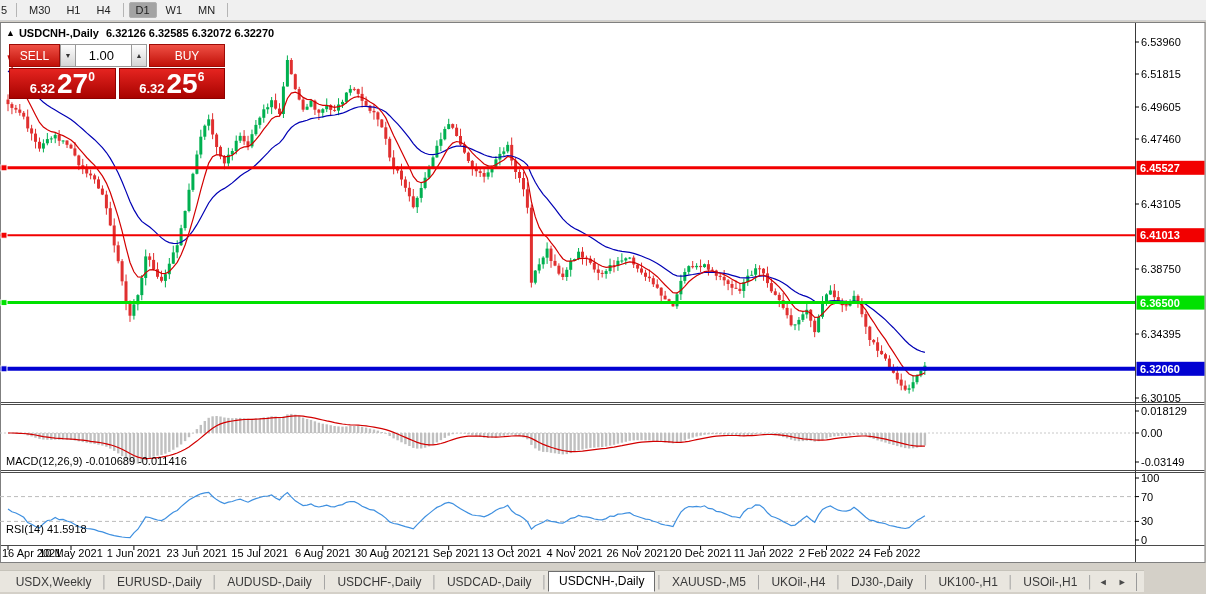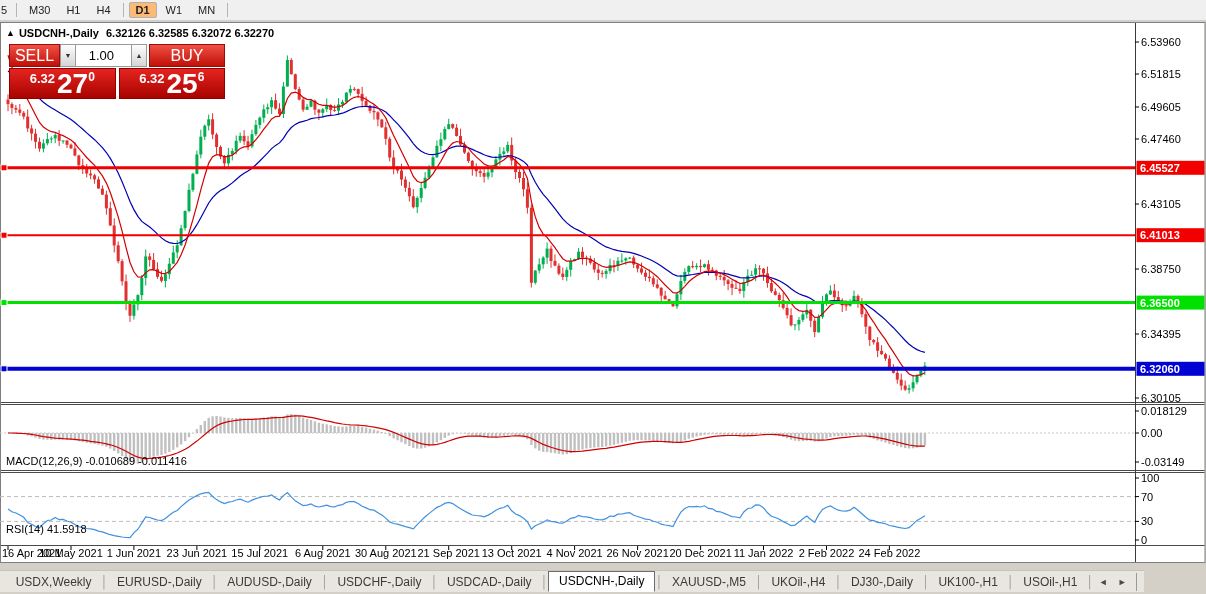--- a/index.html
+++ b/index.html
@@ -2,41 +2,41 @@
 <html><head>
 <meta charset="utf-8">
 <style>
   html,body{margin:0;padding:0;}
   body{width:1206px;height:594px;position:relative;overflow:hidden;background:#d4d0c8;
        font-family:"Liberation Sans",sans-serif;-webkit-font-smoothing:antialiased;}
   #toolbar{position:absolute;top:0;left:0;width:1206px;height:20px;background:#f0f0f0;
            border-bottom:1px solid #cfcfcf;display:flex;align-items:center;font-size:11px;color:#222;z-index:4;}
   .tfb{padding:2px 7px;margin:0 1px;cursor:default;}
   .tfb.partial{width:8px;padding:2px 2px 2px 0;overflow:hidden;}
-  .tfb.active{background:#fdba74;border:1px solid #b0b0b0;border-radius:2px;padding:1px 6px;font-weight:bold;}
+  .tfb.active{background:#a3a3a3;border:1px solid #b0b0b0;border-radius:2px;padding:1px 6px;}
   .tsep{width:1px;height:14px;background:#b5b5b5;margin:0 4px;}
   #chart-svg{position:absolute;left:0;top:0;z-index:1;}
   #title{position:absolute;left:6px;top:27px;font-size:11px;font-weight:bold;color:#000;z-index:3;display:flex;align-items:center;}
   #title .tri{font-size:9px;margin-right:4px;color:#000;}
   #title .quote{margin-left:7px;}
   #trade{position:absolute;left:9px;top:44px;width:216px;z-index:3;}
   .trow1{display:flex;height:23px;}
-  .btn-sell,.btn-buy{background:linear-gradient(#ef5045,#c11008);color:#fff;font-size:16px;
+  .btn-sell,.btn-buy{background:linear-gradient(#ef5045,#c11008);color:#fff;font-size:12px;
       display:flex;align-items:center;justify-content:center;border:1px solid #9d0b06;box-sizing:border-box;text-align:right;}
   .btn-sell{width:51px;}
   .btn-buy{width:76px;margin-left:2px;}
   .spin{width:16px;background:linear-gradient(#fdfdfd,#d5d5d5);border:1px solid #9a9a9a;font-size:7px;color:#333;
       display:flex;align-items:center;justify-content:center;box-sizing:border-box;}
   .vol{flex:1;background:#fff;border-top:1px solid #9a9a9a;border-bottom:1px solid #9a9a9a;font-size:13px;color:#000;
       display:flex;align-items:center;justify-content:flex-end;padding-right:17px;}
   .trow2{display:flex;height:31px;margin-top:1px;}
   .pbox{flex:1;background:linear-gradient(#e52420,#a80300);border:1px solid #8e0000;color:#fff;
       display:flex;align-items:flex-end;justify-content:center;position:relative;box-sizing:border-box;}
   .pbox.first{margin-right:3px;}
-  .pbase{font-size:13px;font-weight:bold;margin-bottom:12px;}
+  .pbase{font-size:13px;font-weight:bold;margin-bottom:2px;}
   .pbig{font-size:28px;font-weight:bold;line-height:29px;margin-left:2px;}
   .psup{font-size:12px;font-weight:bold;align-self:flex-start;margin-top:1px;}
   .indlabel{position:absolute;font-size:11px;color:#000;z-index:3;margin-top:48px;}
   #macd-label{left:6px;top:407px;}
   #rsi-label{left:6px;top:475px;}
   #tabs{position:absolute;left:0;top:570px;width:1144px;height:22px;background:#e9e6df;border-top:1px solid #c6c3ba;
         display:flex;align-items:center;font-size:12px;color:#3a3a3a;z-index:4;box-sizing:border-box;}
   #tabs .lead{width:14px;}
   .tab{padding:2px 9px;white-space:nowrap;cursor:default;}
   .tab.active{background:#fff;border:1px solid #6e6e6e;border-bottom:1px solid #fff;color:#000;padding:2px 10px 3px;}

